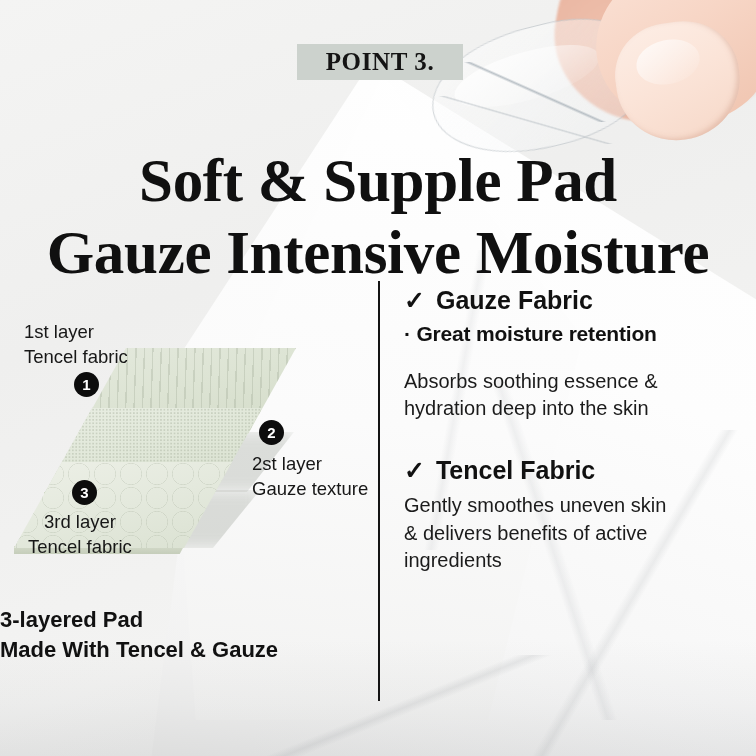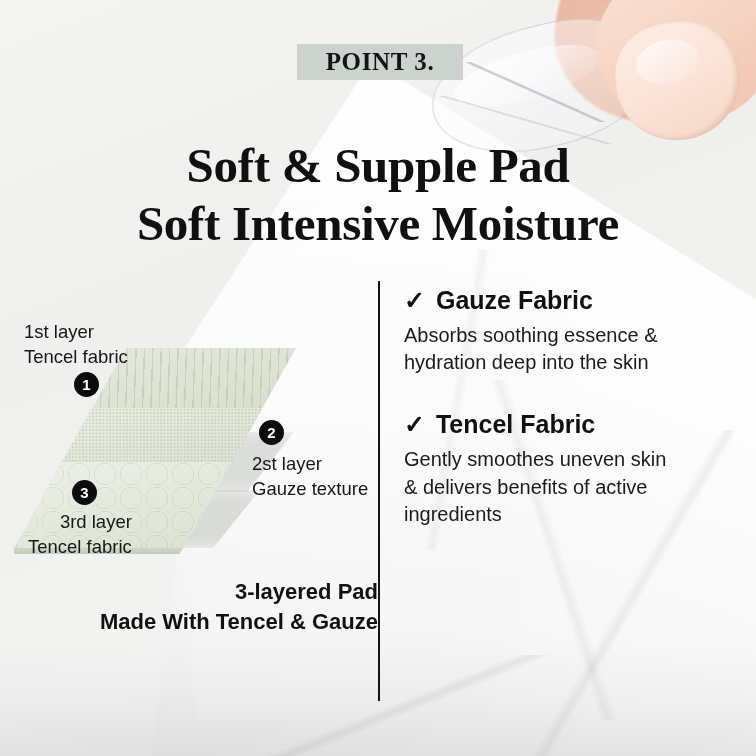--- a/index.html
+++ b/index.html
@@ -124,21 +124,21 @@
     font-size:25px;font-weight:700;color:#141414;
     letter-spacing:.6px;
   }
 
   
   #headline{
     position:absolute;left:0;top:104px;width:756px;
     text-align:center;
     font-family:"Liberation Serif", serif;
     font-weight:700;
-    font-size:49px;
+    font-size:61px;
     line-height:1.18;
     color:#101010;
     letter-spacing:-.3px;
   }
   #headline .l2{display:block;}
 
   
   #divider{
     position:absolute;left:378px;top:281px;
     width:2px;height:420px;
@@ -243,25 +243,25 @@
   .num2{left:259px;top:120px;}
   .num3{left:72px;top:180px;}
 
   .lbl{
     position:absolute;
     font-size:18.5px;line-height:1.33;color:#171717;
     white-space:pre-line;
   }
   .lbl1{left:24px;top:20px;text-align:left;}
   .lbl2{left:252px;top:152px;text-align:left;}
-  .lbl3{left:28px;top:210px;text-align:right;}
+  .lbl3{left:28px;top:210px;text-align:center;}
 
   #caption{
-    position:absolute;left:0;top:577px;width:378px;
-    text-align:right;
+    position:absolute;left:0;top:605px;width:378px;
+    text-align:left;
     font-size:22px;font-weight:700;color:#111111;
     line-height:1.38;
     white-space:pre-line;
   }
 
   
   #right{position:absolute;left:404px;top:286px;width:340px;}
 
   .feat-head{
     display:flex;align-items:center;gap:11px;
@@ -308,21 +308,21 @@
 
   <div class="bg-layer bottom-shadow"></div>
   <div class="bg-layer bottom-fold"></div>
 
   <div id="point-badge">
     <span class="txt">POINT 3.</span>
   </div>
 
   <h1 id="headline">
     <span class="l1">Soft &amp; Supple Pad</span>
-    <span class="l2">Soft Intensive Moisture</span>
+    <span class="l2">Gauze Intensive Moisture</span>
   </h1>
 
   <div id="divider"></div>
 
   <div id="diagram">
 
     <div class="slab-shadow" style="left:80px;top:132px;width:214px;height:60px;"></div>
     <div class="slab-shadow" style="left:46px;top:190px;width:214px;height:58px;"></div>
 
     <div class="slab layer1">
@@ -359,20 +359,21 @@
   <div id="caption">3-layered Pad
 Made With Tencel &amp; Gauze</div>
 
   <div id="right">
 
     <div class="feat-block">
       <div class="feat-head">
         <span class="check">✓</span>
         <span>Gauze Fabric</span>
       </div>
+      <div class="feat-sub">· Great moisture retention</div>
       <div class="feat-body">Absorbs soothing essence &amp;
 hydration deep into the skin</div>
     </div>
 
     <div class="feat-block blk2">
       <div class="feat-head">
         <span class="check">✓</span>
         <span>Tencel Fabric</span>
       </div>
       <div class="feat-body">Gently smoothes uneven skin

